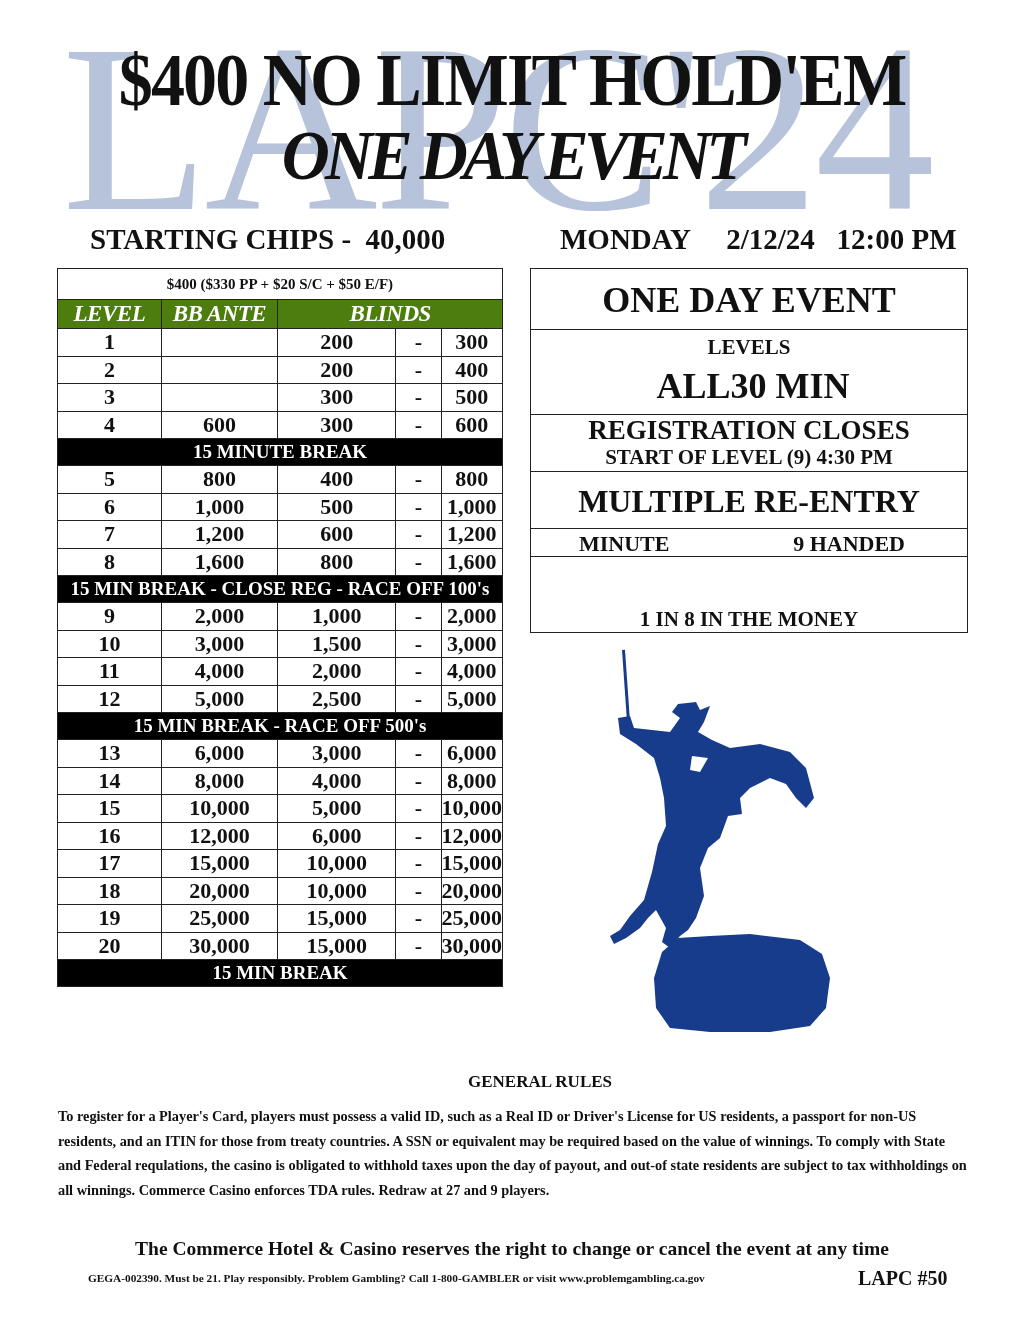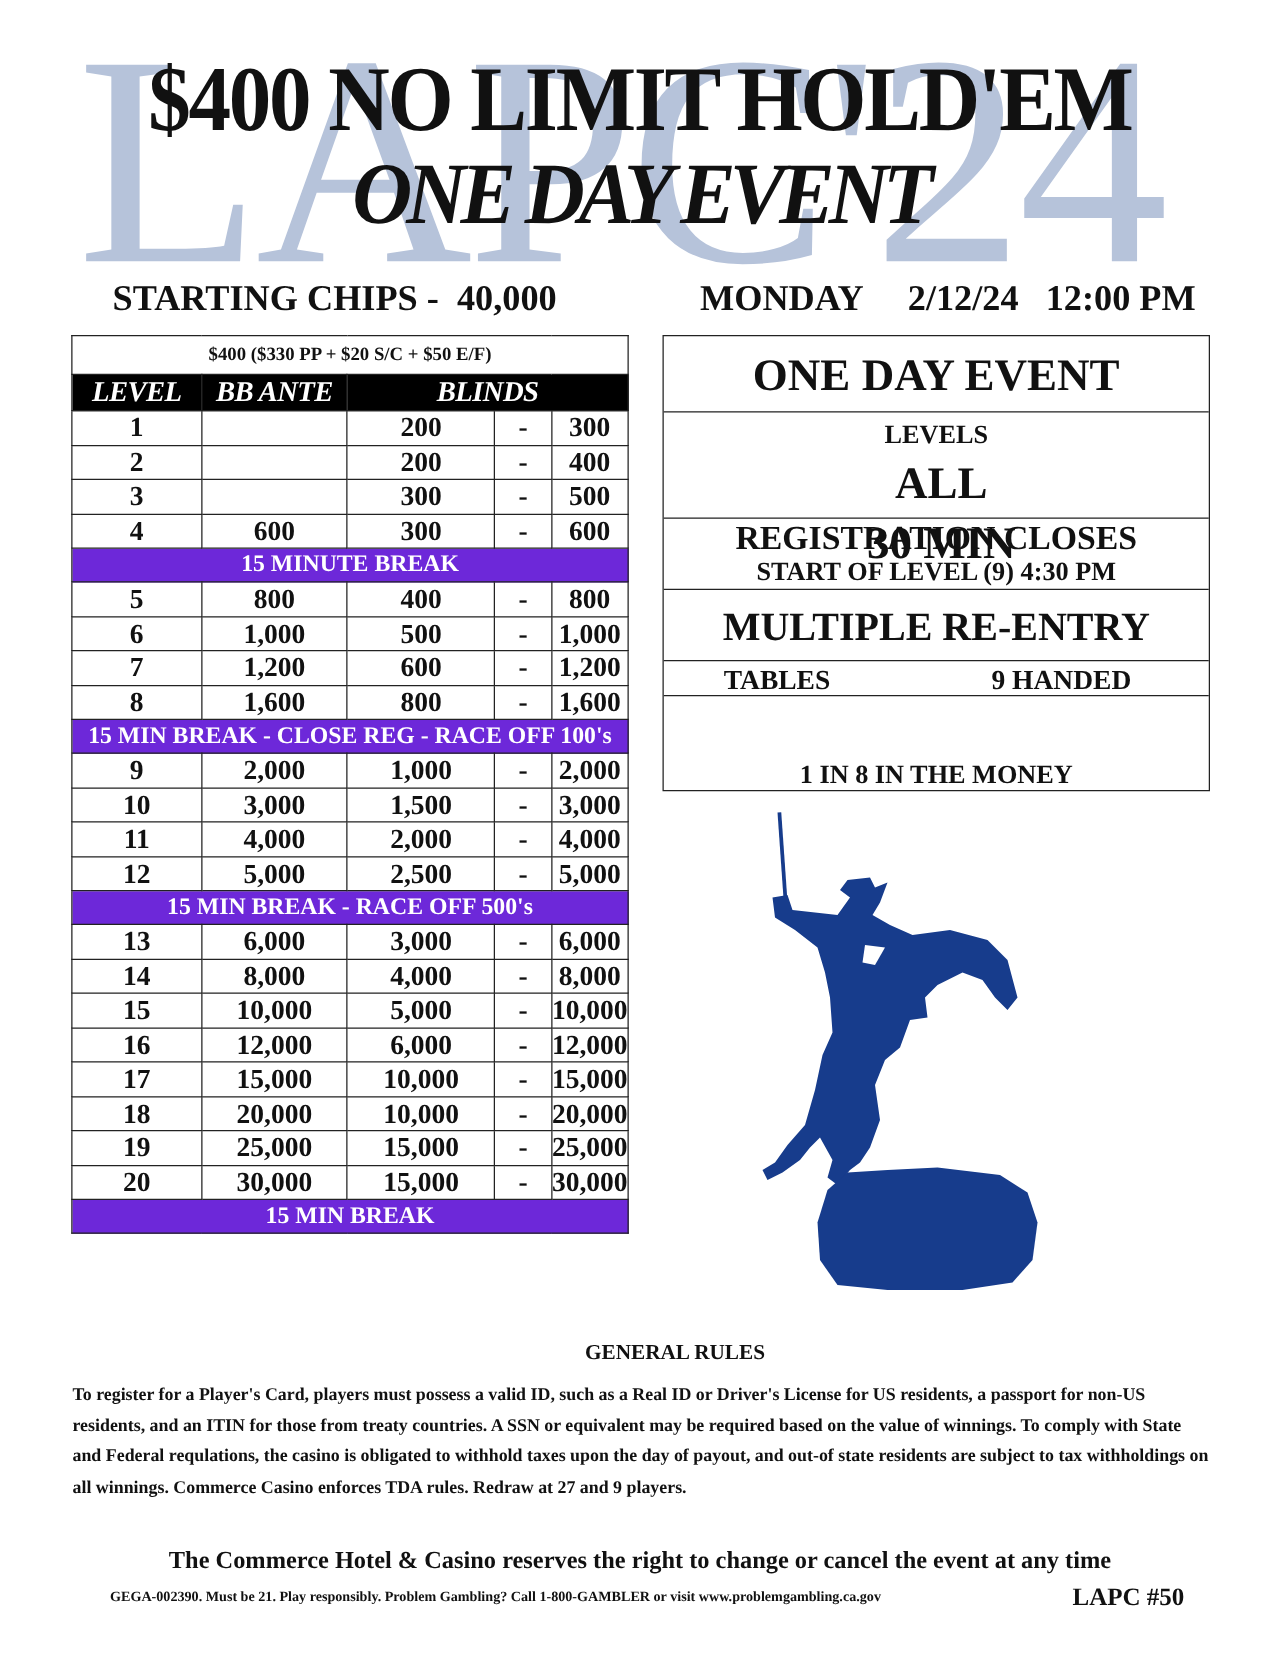--- a/index.html
+++ b/index.html
@@ -17,32 +17,32 @@
             letter-spacing: -5px; z-index: 1; transform: scaleX(0.95); }
 
   .subline { position: absolute; top: 222px; font-size: 29px; font-weight: bold; line-height: 34px; z-index: 1; white-space: pre; }
   .sub-left { left: 90px; }
   .sub-right { left: 560px; }
 
   table.blinds { position: absolute; left: 57px; top: 268px; width: 446px; border-collapse: collapse; z-index: 1; }
   table.blinds td { border: 1.5px solid #222; text-align: center; font-weight: bold; font-size: 22px;
                     height: 26.5px; padding: 0; line-height: 24px; }
   table.blinds td.buyin { font-size: 15px; height: 30px; }
-  table.blinds tr.hdr td { background: #000000; color: #fff; font-style: italic; font-size: 23px; height: 28px; letter-spacing: -0.5px; }
-  table.blinds tr.brk td { background: #6d28d9; color: #fff; font-size: 19px; height: 26px; }
+  table.blinds tr.hdr td { background: #4d7c0f; color: #fff; font-style: italic; font-size: 23px; height: 28px; letter-spacing: -0.5px; }
+  table.blinds tr.brk td { background: #000000; color: #fff; font-size: 19px; height: 26px; }
   table.blinds col.c1 { width: 108px; } table.blinds col.c2 { width: 124px; }
   table.blinds col.c3 { width: 126px; }
 
   .info { position: absolute; left: 530px; top: 268px; width: 436px; border: 1.5px solid #222; z-index: 1; }
   .info .row { border-bottom: 1.5px solid #222; text-align: center; font-weight: bold; }
   .info .row:last-child { border-bottom: none; margin-top: 48px; }
   .r-event { height: 60px; font-size: 36px; line-height: 62px; }
   .r-levels { height: 84px; }
   .r-levels .lbl { font-size: 21px; line-height: 30px; padding-top: 2px; }
-  .r-levels .pair { display: flex; justify-content: center; padding: 0 52px 0 60px; font-size: 36px; line-height: 48px; flex-direction: column; }
+  .r-levels .pair { display: flex; justify-content: center; padding: 0 52px 0 60px; font-size: 36px; line-height: 48px; }
   .r-reg { height: 56px; }
   .r-reg .a { font-size: 27px; line-height: 30px; }
   .r-reg .b { font-size: 21px; line-height: 24px; }
   .r-reentry { height: 56px; font-size: 32px; line-height: 58px; }
   .r-tables { height: 27px; display: flex; justify-content: space-between; padding: 0 62px 0 48px; font-size: 22px; line-height: 29px; }
   .r-money { height: 27px; font-size: 21px; line-height: 29px; }
 
   .logo { position: absolute; left: 600px; top: 648px; width: 240px; height: 385px; z-index: 1; }
 
   .rules-title { position: absolute; left: 0; width: 1024px; top: 1072px; text-align: center; font-size: 17px; font-weight: bold; margin-left: 28px; }
@@ -242,21 +242,21 @@
       <span>ALL</span>
       <span>30 MIN</span>
     </div>
   </div>
   <div class="row r-reg">
     <div class="a">REGISTRATION CLOSES</div>
     <div class="b">START OF LEVEL (9) 4:30 PM</div>
   </div>
   <div class="row r-reentry">MULTIPLE RE-ENTRY</div>
   <div class="row r-tables">
-    <span>TABLES</span>
+    <span>MINUTE</span>
     <span>9 HANDED</span>
   </div>
   <div class="row r-money">1 IN 8 IN THE MONEY</div>
 </div>
 
 <svg class="logo" viewBox="0 0 240 385">
   <g fill="#173c8c">
     <rect x="22" y="2" width="3" height="68" transform="rotate(-4 22 2)"></rect>
     <path d="M18 70 L30 68 L34 80 L70 84 L80 70 L72 64 L78 56 L96 54 L100 62 L110 58 L104 74 L98 84 L112 92 L130 100 L160 96 L190 104 L206 120 L214 150 L206 160 L196 150 L186 136 L170 130 L150 140 L140 150 L142 166 L128 168 L120 190 L108 200 L100 220 L104 248 L96 270 L88 282 L80 288 L70 300 L62 294 L66 280 L56 262 L48 270 L40 280 L26 290 L14 296 L10 288 L20 282 L30 268 L44 252 L52 224 L58 196 L66 178 L64 150 L60 130 L54 110 L36 96 L20 86 Z"></path>
     <path d="M78 290 L110 288 L150 286 L200 292 L222 306 L230 330 L226 360 L210 378 L170 384 L110 384 L70 380 L56 360 L54 330 L62 304 Z"></path>

